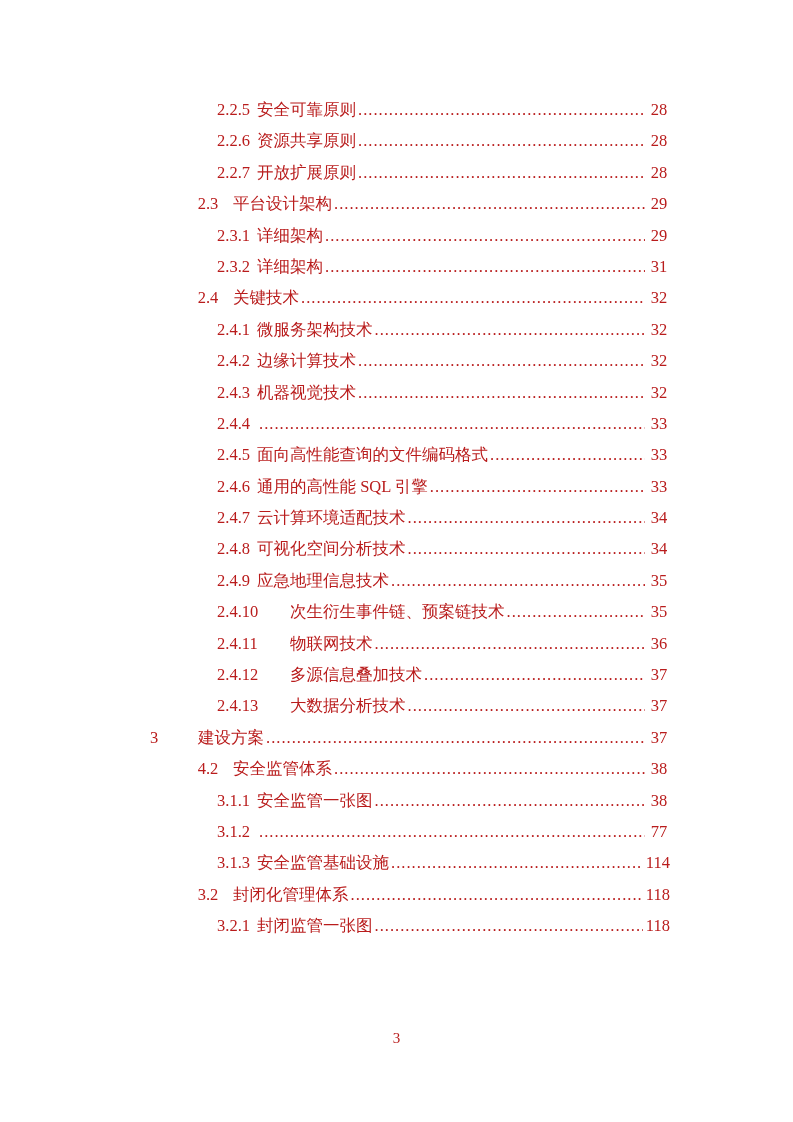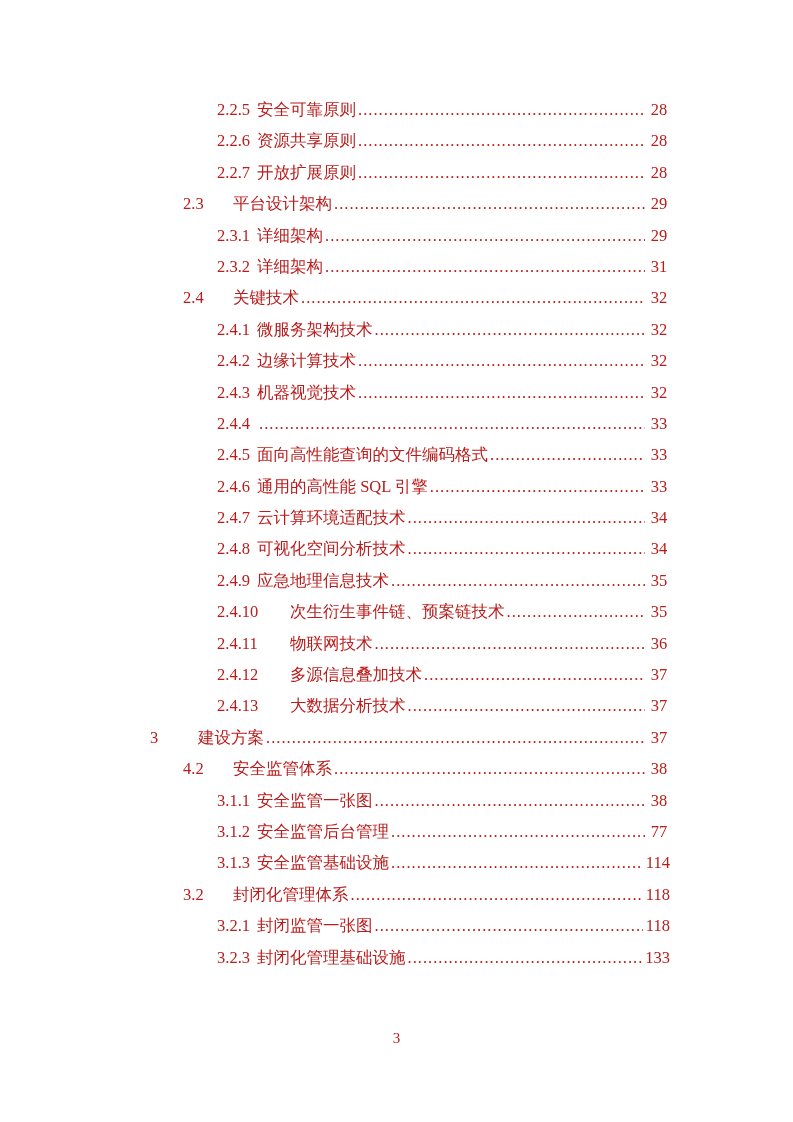--- a/index.html
+++ b/index.html
@@ -32,21 +32,21 @@
     cursor: pointer;
   }
   .toc-row .num {
     flex: none;
     font-family: "Liberation Serif", serif;
   }
   .lvl1 { margin-left: 0; }
   .lvl2 { margin-left: 33px; }
   .lvl3 { margin-left: 67px; }
   .lvl1 .num { width: 48px; }
-  .lvl2 .num { width: 50px; }
+  .lvl2 .num { width: 50px; text-align: center; }
   .lvl3 .num { width: 40px; }
   .lvl3.wide .num { width: 73px; }
   .toc-row .title {
     flex: none;
   }
   .toc-row .leader {
     flex: 1 1 auto;
     overflow: hidden;
     margin: 0 3px 0 2px;
   }
@@ -206,45 +206,38 @@
         <span class="page-num">38</span>
       </div>
       <div class="toc-row lvl3">
         <span class="num">3.1.1</span>
         <span class="title">安全监管一张图</span>
         <span class="leader"></span>
         <span class="page-num">38</span>
       </div>
       <div class="toc-row lvl3">
         <span class="num">3.1.2</span>
-        <span class="title">安全监管后台管理</span>
         <span class="leader"></span>
         <span class="page-num">77</span>
       </div>
       <div class="toc-row lvl3">
         <span class="num">3.1.3</span>
         <span class="title">安全监管基础设施</span>
         <span class="leader"></span>
         <span class="page-num">114</span>
       </div>
       <div class="toc-row lvl2">
         <span class="num">3.2</span>
         <span class="title">封闭化管理体系</span>
         <span class="leader"></span>
         <span class="page-num">118</span>
       </div>
       <div class="toc-row lvl3">
         <span class="num">3.2.1</span>
         <span class="title">封闭监管一张图</span>
         <span class="leader"></span>
         <span class="page-num">118</span>
-      </div>
-      <div class="toc-row lvl3">
-        <span class="num">3.2.3</span>
-        <span class="title">封闭化管理基础设施</span>
-        <span class="leader"></span>
-        <span class="page-num">133</span>
       </div>
     </div>
   <div class="footer">
     <span>3</span>
   </div>
 </div>
 
 </body></html>

